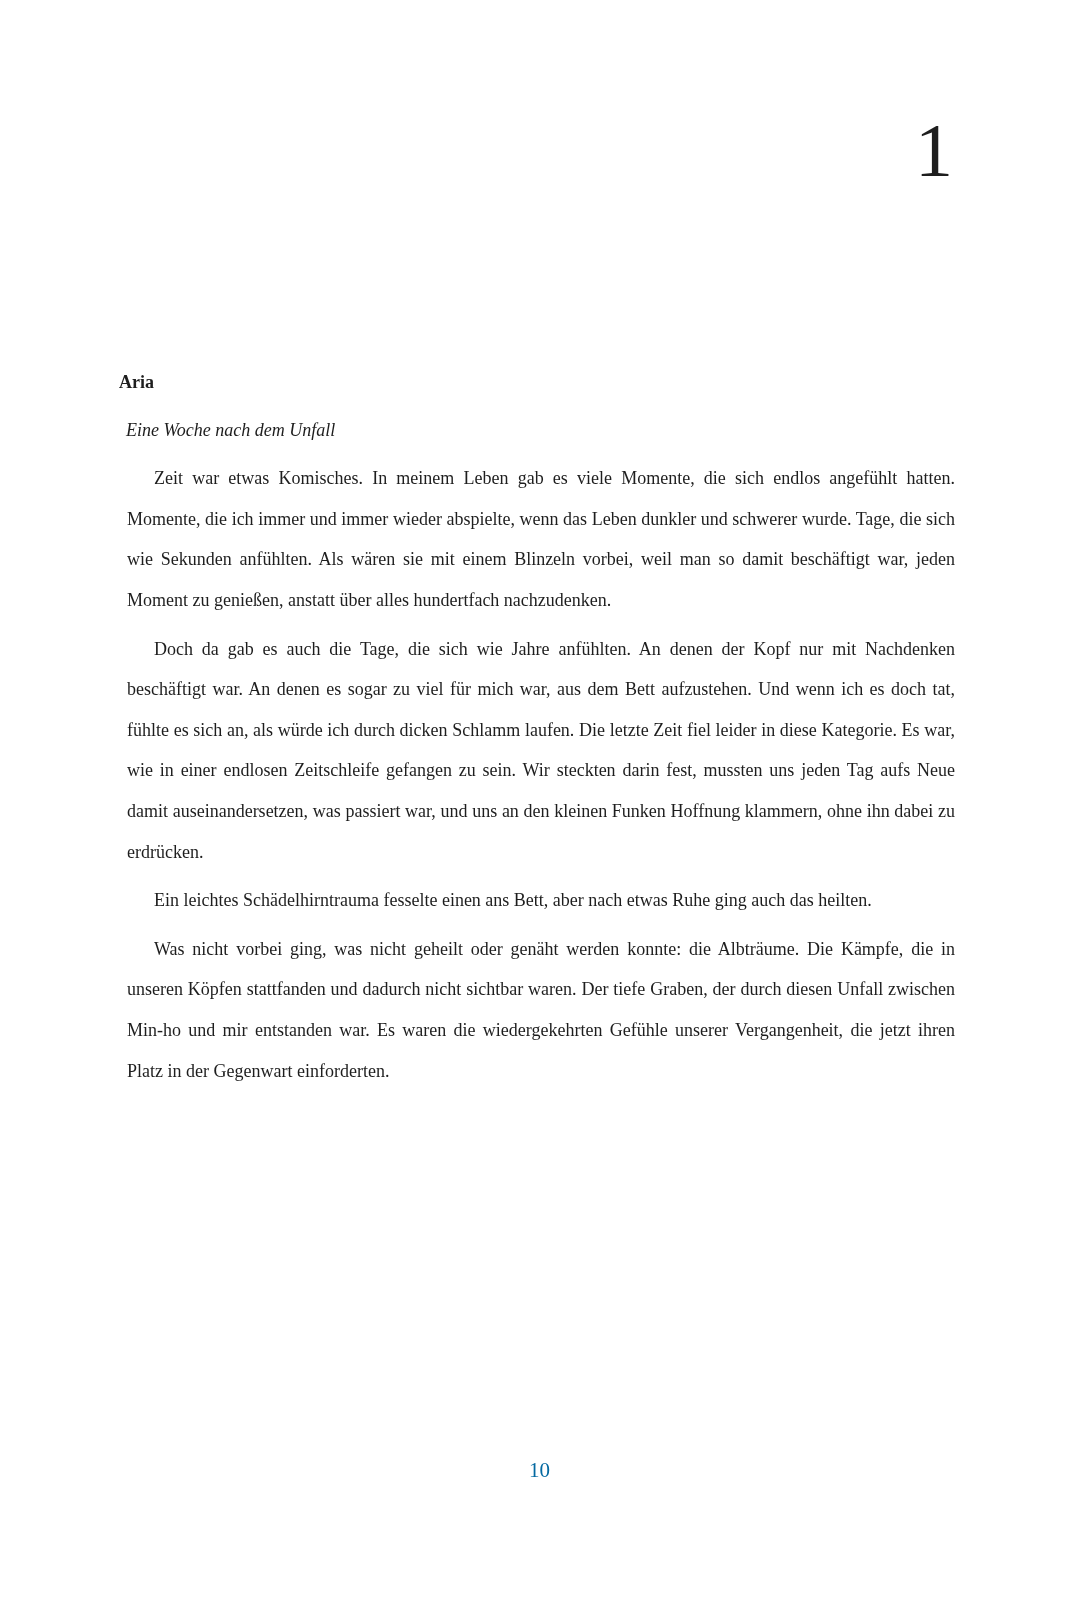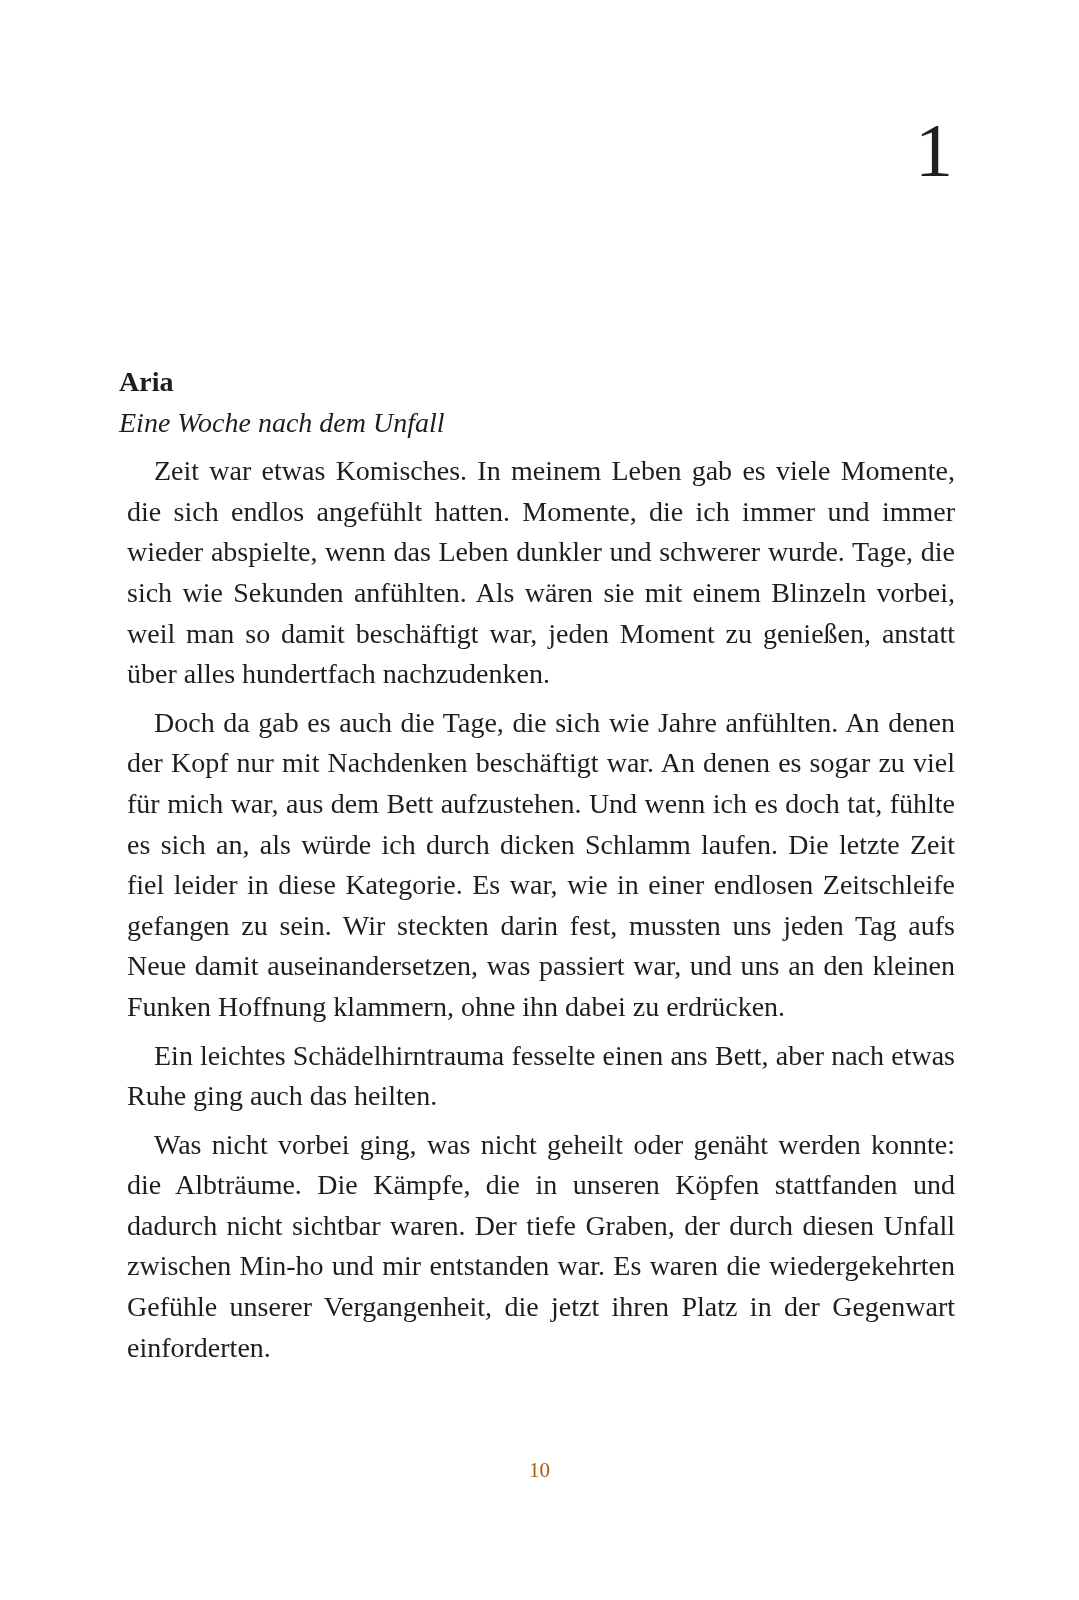--- a/index.html
+++ b/index.html
@@ -3,28 +3,28 @@
   <meta charset="utf-8">
   <style>
     html, body { margin: 0; padding: 0; background: #ffffff; }
     body { width: 1079px; height: 1600px; position: relative; overflow: hidden; color: #1e1e1e; }
     .chapter-number {
       position: absolute; right: 126px; top: 112px;
       font-family: "Liberation Serif", serif; font-size: 76px; line-height: 1; color: #1e1e1e;
     }
     .content {
       position: absolute; left: 119px; top: 362px; width: 844px;
-      font-family: "Liberation Serif", serif; font-size: 28px; line-height: 40.6px;
+      font-family: "Liberation Serif", serif; font-size: 18px; line-height: 40.6px;
     }
     .pov { font-weight: bold; margin: 0; }
-    .subtitle { font-style: italic; margin: 0; }
+    .subtitle { font-style: italic; margin: 7px; }
     p.para { margin: 8px; text-indent: 27px; text-align: justify; hyphens: manual; }
     .page-number {
       position: absolute; left: 0; right: 0; top: 1458px; text-align: center;
-      font-family: "Liberation Serif", serif; font-size: 21px; color: #a16207;
+      font-family: "Liberation Serif", serif; font-size: 21px; color: #0369a1;
     }
   </style>
 </head>
 <body>
 
 <div class="chapter-number">1</div>
 
 <div class="content">
   <div class="pov">Aria</div>
   <div class="subtitle">Eine Woche nach dem Unfall</div>

